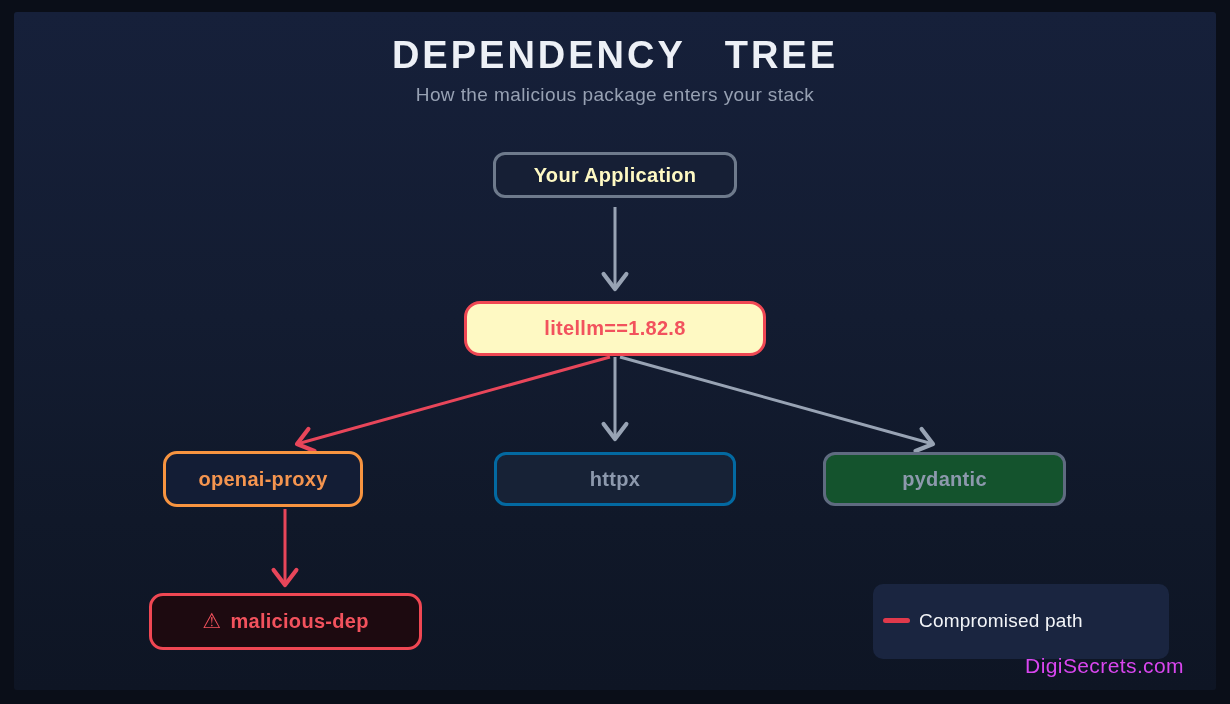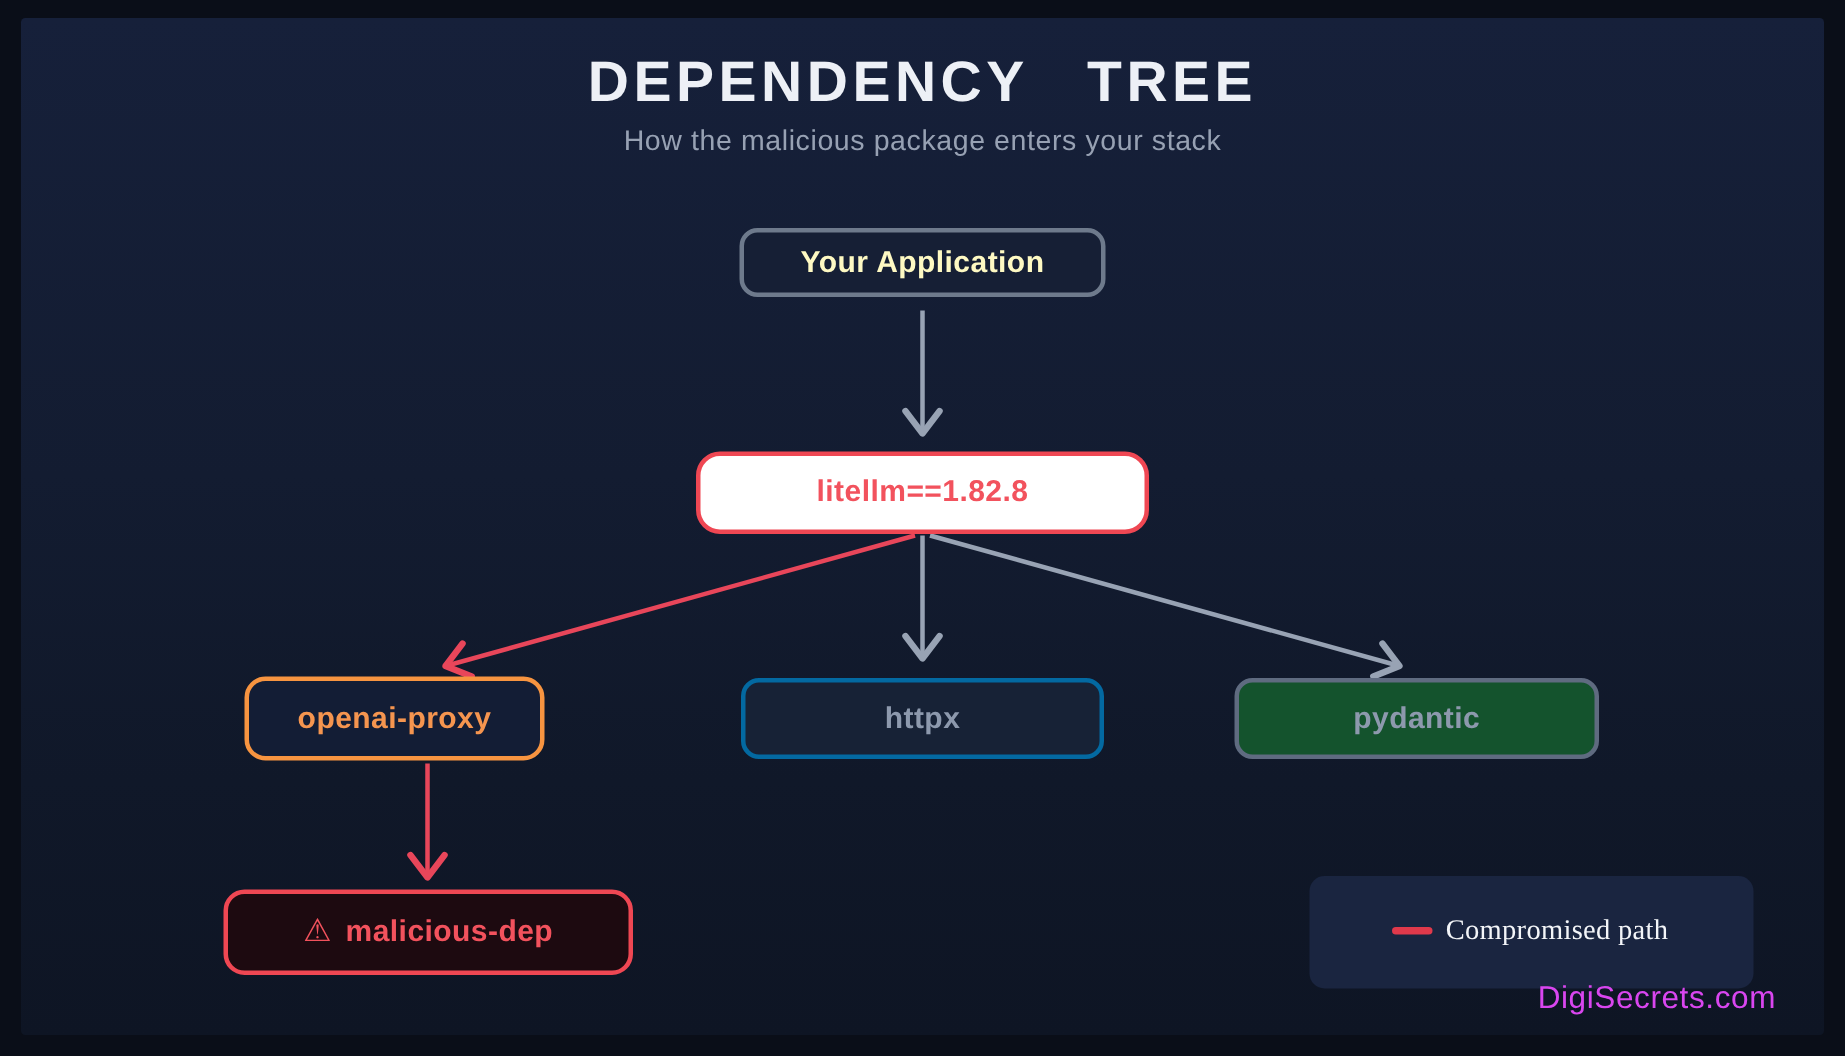--- a/index.html
+++ b/index.html
@@ -31,21 +31,21 @@
   .node{
     position:absolute;display:flex;align-items:center;justify-content:center;
     font-weight:bold;font-size:20px;box-sizing:border-box;letter-spacing:.3px;
   }
   .node-app{
     left:493px;top:152px;width:244px;height:46px;border-radius:12px;
     background:#161f35;border:3px solid #6e7a8c;color:#fef9c3;
   }
   .node-litellm{
     left:464px;top:301px;width:302px;height:55px;border-radius:16px;
-    background:#ffffff;border:3.5px solid #ef4753;color:#f2525d;
+    background:#fef9c3;border:3.5px solid #ef4753;color:#f2525d;
   }
   .node-openai{
     left:163px;top:451px;width:200px;height:56px;border-radius:14px;
     background:#131d35;border:3.5px solid #f79440;color:#f5954f;
   }
   .node-httpx{
     left:494px;top:452px;width:242px;height:54px;border-radius:12px;
     background:#172236;border:3px solid #0369a1;color:#8d99ad;
   }
   .node-pydantic{
@@ -56,23 +56,22 @@
     left:149px;top:593px;width:273px;height:57px;border-radius:14px;
     background:#1d0a10;border:3.5px solid #ef4753;color:#f2525d;
   }
   .warn{
     font-weight:normal;margin-right:9px;font-size:21px;position:relative;top:-1px;
   }
   
   .legend{
     position:absolute;left:873px;top:584px;width:296px;height:75px;
     background:#1a2540;border-radius:10px;box-sizing:border-box;
-    display:flex;flex-direction:row;justify-content:center;gap:3px;
+    display:flex;flex-direction:column;justify-content:center;gap:3px;
     padding:8px 12px 10px 10px;
-    font-family:Liberation Serif, serif;
   }
   .legend-row{display:flex;align-items:center;gap:9px;}
   .swatch{width:27px;height:5px;border-radius:3px;flex:0 0 auto;}
   .swatch-red{background:#e0394b;}
   .swatch-gray{background:#a9b1bd;}
   .legend-label{font-size:19px;letter-spacing:.2px;}
   .legend-label-strong{color:#f3f5f8;}
   .legend-label-muted{color:#9aa4b4;}
   
   .watermark{

